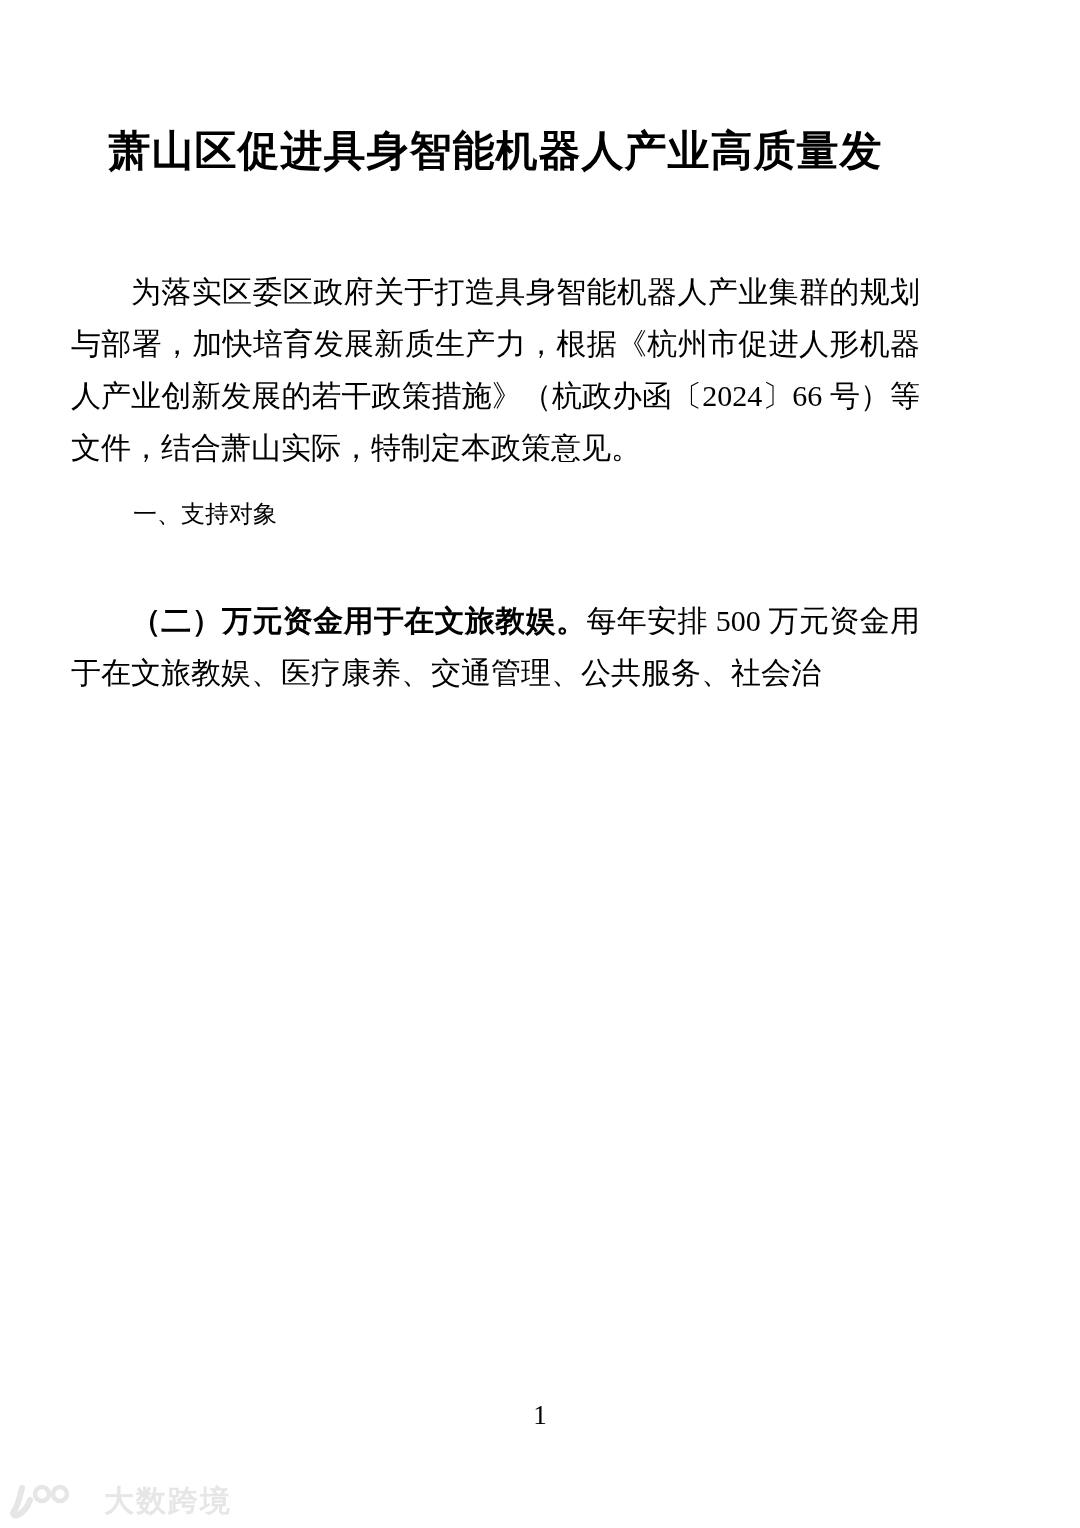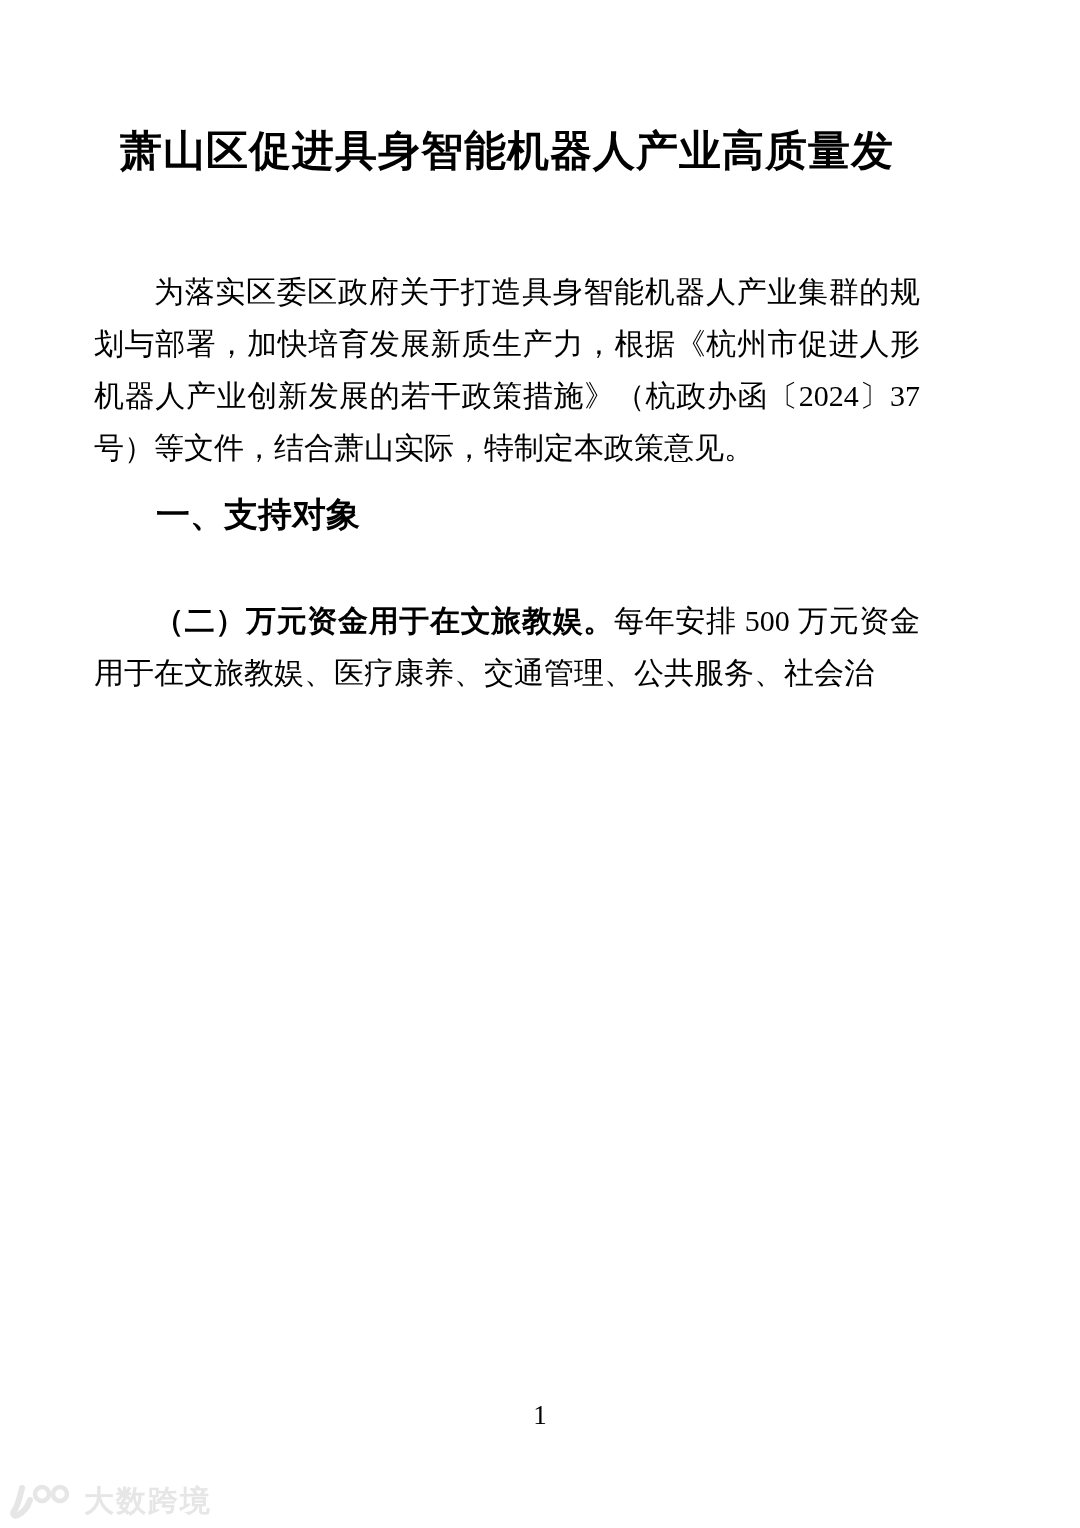--- a/index.html
+++ b/index.html
@@ -12,21 +12,21 @@
     width: 1080px;
     height: 1528px;
     font-family: "Liberation Serif", serif;
     color: var(--color-text, #000000);
   }
   .page {
     position: relative;
     width: 1080px;
     height: 1528px;
     background: var(--color-page_background, #ffffff);
-    padding: 122px 160px 0 94px;
+    padding: 122px 160px 0 71px;
     overflow: hidden;
   }
   .doc-title {
     margin: 0 0 86px 0;
     font-family: "Liberation Sans", sans-serif;
     font-weight: bold;
     font-size: 42px;
     line-height: 58px;
     text-align: center;
     letter-spacing: 1px;
@@ -37,64 +37,64 @@
     font-size: 30px;
     line-height: 52px;
     text-align: justify;
     text-justify: inter-character;
     text-indent: 2em;
     word-break: break-all;
   }
   .section-heading {
     margin: 14px 0 0 0;
     font-family: "Liberation Sans", sans-serif;
-    font-weight: bold;
-    font-size: 34px;
+    font-weight: normal;
+    font-size: 24px;
     line-height: 52px;
     text-indent: 62px;
   }
   .bold-lead { font-weight: bold; }
   .para-item2 { margin-top: 55px; }
   .page-number {
     position: absolute;
     left: 0;
     right: 0;
     bottom: 98px;
     text-align: center;
     font-size: 27px;
     line-height: 30px;
   }
   .watermark {
     position: absolute;
     left: 8px;
     bottom: 6px;
     display: flex;
     align-items: center;
-    gap: 4px;
+    gap: 24px;
     color: var(--color-watermark, #e6e6e6);
     user-select: none;
   }
   .watermark-text {
     font-family: "Liberation Sans", sans-serif;
     font-weight: bold;
     font-size: 30px;
     letter-spacing: 2px;
   }
   .watermark-logo { display: block; }
 </style>
 </head>
 <body>
 
 <div class="page">
 
   <h1 class="doc-title">
     <span class="title-line">萧山区促进具身智能机器人产业高质量发</span>
   </h1>
 
-  <p class="para">为落实区委区政府关于打造具身智能机器人产业集群的规划与部署，加快培育发展新质生产力，根据《杭州市促进人形机器人产业创新发展的若干政策措施》（杭政办函〔2024〕37 号）等文件，结合萧山实际，特制定本政策意见。</p>
+  <p class="para">为落实区委区政府关于打造具身智能机器人产业集群的规划与部署，加快培育发展新质生产力，根据《杭州市促进人形机器人产业创新发展的若干政策措施》（杭政办函〔2024〕66 号）等文件，结合萧山实际，特制定本政策意见。</p>
 
   <h2 class="section-heading">一、支持对象</h2>
 
 
 
 
   <p class="para para-item2"><span class="bold-lead">（二）万元资金用于在文旅教娱。</span><span>每年安排 500 万元资金用于在文旅教娱、医疗康养、交通管理、公共服务、社会治</span></p>
 
   <div class="page-number">1</div>
 

